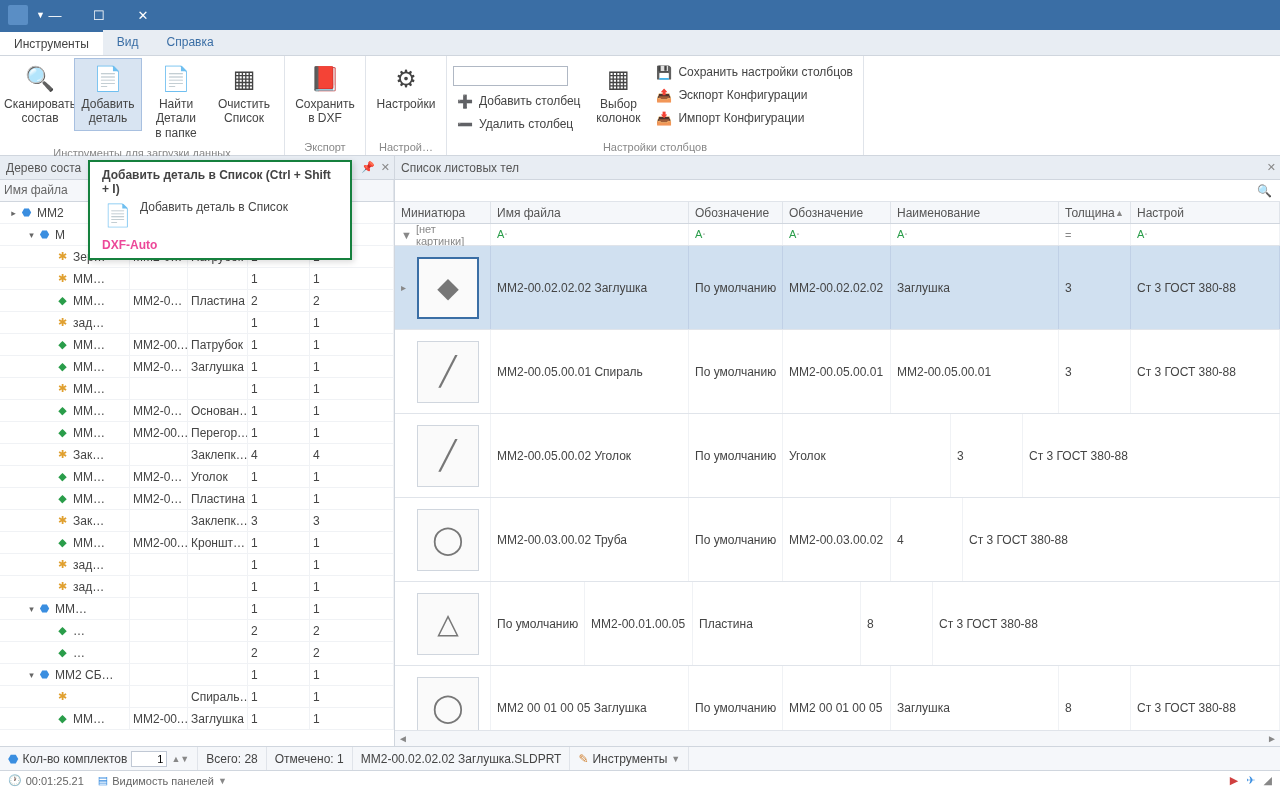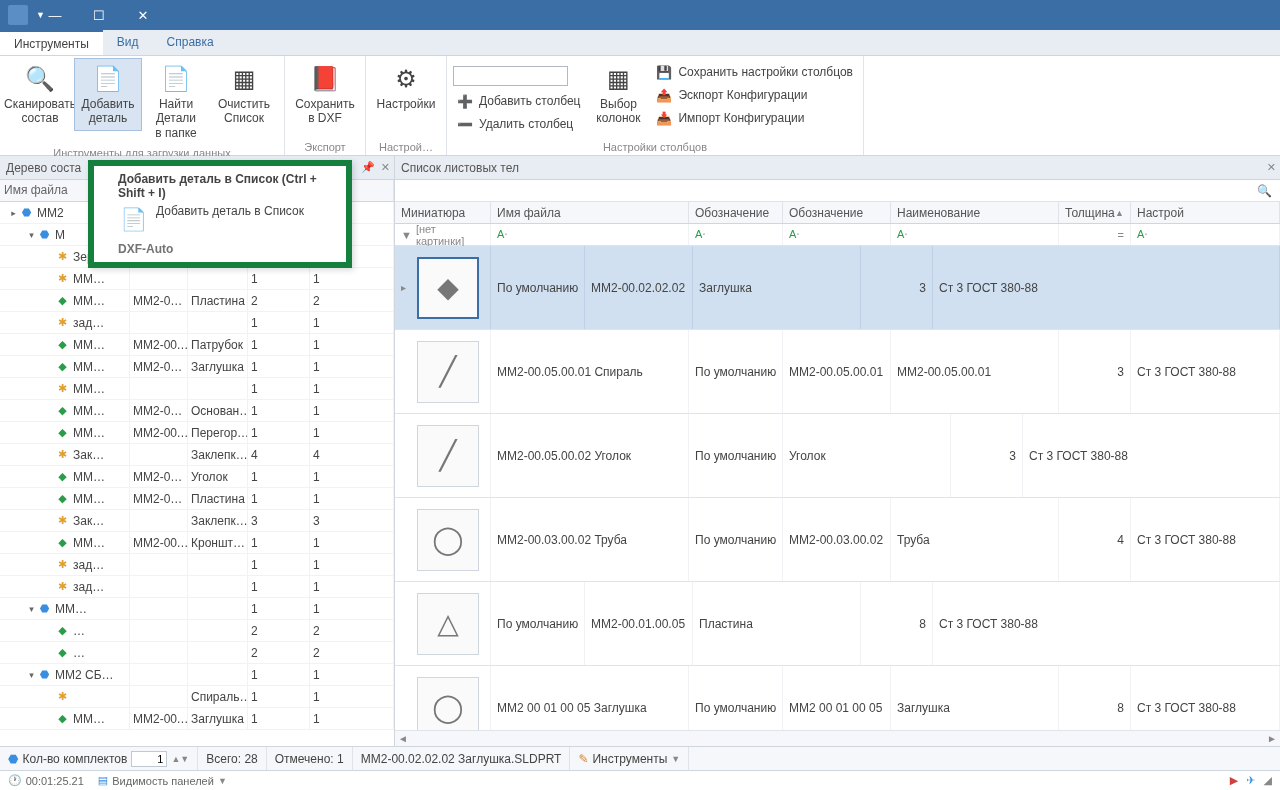--- a/index.html
+++ b/index.html
@@ -55,26 +55,26 @@
 .thumb { width:62px; height:62px; background:#fafafa; border:1px solid #d0d6de; display:flex; align-items:center; justify-content:center; color:#777; font-size:28px; }
 .grow.sel .thumb { border:2px solid #3a6ea5; }
 .hscroll { height:16px; background:#f5f7fa; border-top:1px solid #e0e4ea; display:flex; align-items:center; }
 .hscroll .hbtn { width:16px; text-align:center; color:#888; font-size:10px; }
 .statusbar { height:24px; background:#f5f7fa; border-top:1px solid #d0d6de; display:flex; align-items:center; font-size:12px; }
 .statusbar .scell { border-right:1px solid #e0e4ea; padding:0 8px; display:flex; align-items:center; height:100%; }
 .statusbar input { width:36px; text-align:right; border:1px solid #c0c8d4; padding:1px 3px; font-size:11px; margin:0 4px; }
 .bottombar { height:20px; background:#fff; border-top:1px solid #d0d6de; display:flex; align-items:center; padding:0 8px; font-size:11px; color:#666; }
 .bottombar .bb { display:flex; align-items:center; margin-right:14px; cursor:pointer; }
 .bottombar .bbr { margin-left:auto; display:flex; gap:8px; }
-.tooltip { position:absolute; background:#fff; border:6px solid #15803d; box-shadow:2px 2px 6px rgba(0,0,0,0.15); z-index:100; padding:6px 24px; left:88px; top:160px; width:264px; }
+.tooltip { position:absolute; background:#fff; border:2px solid #15803d; box-shadow:2px 2px 6px rgba(0,0,0,0.15); z-index:100; padding:6px 12px; left:88px; top:160px; width:264px; }
 .tooltip .tt-title { font-weight:bold; margin-bottom:4px; }
 .tooltip .tt-row { display:flex; align-items:flex-start; margin-bottom:6px; }
 .tooltip .tt-icon { width:32px; height:32px; margin-right:6px; display:flex; align-items:center; justify-content:center; font-size:22px; color:#3a8ee0; }
-.tooltip .tt-app { font-weight:bold; color:#737373; }
-.c-thumb{width:96px}.c-file{flex:0 0 198px}.c-conf{flex:0 0 94px}.c-desig{flex:0 0 108px}.c-name{flex:0 0 168px}.c-thick{flex:0 0 72px;justify-content:flex-end}.c-mat{flex:1}
+.tooltip .tt-app { font-weight:bold; color:#ec4899; }
+.c-thumb{width:96px}.c-file{flex:0 0 198px}.c-conf{flex:0 0 94px}.c-desig{flex:0 0 108px}.c-name{flex:0 0 168px}.c-thick{flex:0 0 72px;}.c-mat{flex:1}
 .l0{width:130px}.l1{width:58px}.l2{width:60px}.l3{width:62px}.l4{flex:1}
 </style>
 </head>
 <body>
 
 <div class="titlebar">
   <span class="ticon"></span>
   <span class="tarrow">▼</span>
   <div class="wbtns">
     <span class="wbtn">—</span>
@@ -476,20 +476,21 @@
         <div class="fc c-mat">
           <span>A<span style="color:#888">⋅</span></span>
         </div>
       </div>
     <div class="gridbody" id="gridbody">
         <div class="grow sel">
           <div class="gc c-thumb">
             <span style="width:12px;color:#888;font-size:10px;margin-right:4px">▸</span>
             <div class="thumb">◆</div>
           </div>
+          <div class="gc c-file">MM2-00.02.02.02 Заглушка</div>
           <div class="gc c-conf">По умолчанию</div>
           <div class="gc c-desig">MM2-00.02.02.02</div>
           <div class="gc c-name">Заглушка</div>
           <div class="gc c-thick">3</div>
           <div class="gc c-mat">Ст 3 ГОСТ 380-88</div>
         </div>
         <div class="grow">
           <div class="gc c-thumb">
             <span style="width:12px;color:#888;font-size:10px;margin-right:4px"></span>
             <div class="thumb">╱</div>
@@ -513,21 +514,20 @@
           <div class="gc c-mat">Ст 3 ГОСТ 380-88</div>
         </div>
         <div class="grow">
           <div class="gc c-thumb">
             <span style="width:12px;color:#888;font-size:10px;margin-right:4px"></span>
             <div class="thumb">◯</div>
           </div>
           <div class="gc c-file">MM2-00.03.00.02 Труба</div>
           <div class="gc c-conf">По умолчанию</div>
           <div class="gc c-desig">MM2-00.03.00.02</div>
-          <div class="gc c-name">Труба</div>
           <div class="gc c-thick">4</div>
           <div class="gc c-mat">Ст 3 ГОСТ 380-88</div>
         </div>
         <div class="grow">
           <div class="gc c-thumb">
             <span style="width:12px;color:#888;font-size:10px;margin-right:4px"></span>
             <div class="thumb">△</div>
           </div>
           <div class="gc c-conf">По умолчанию</div>
           <div class="gc c-desig">MM2-00.01.00.05</div>

